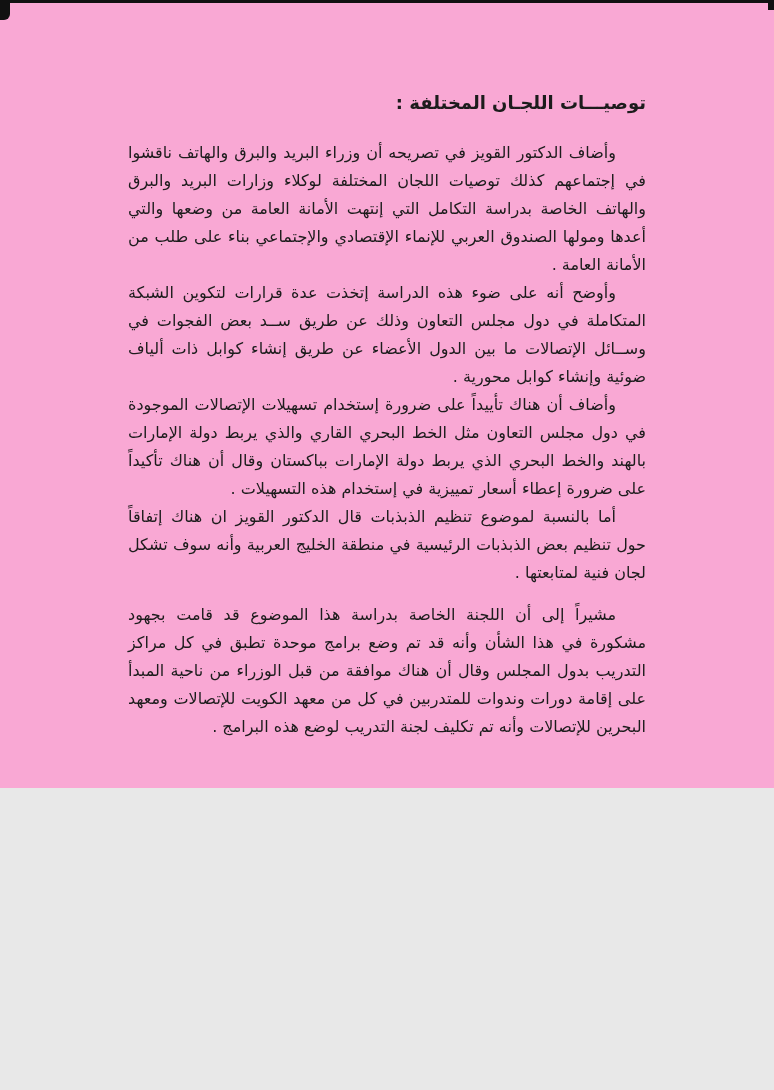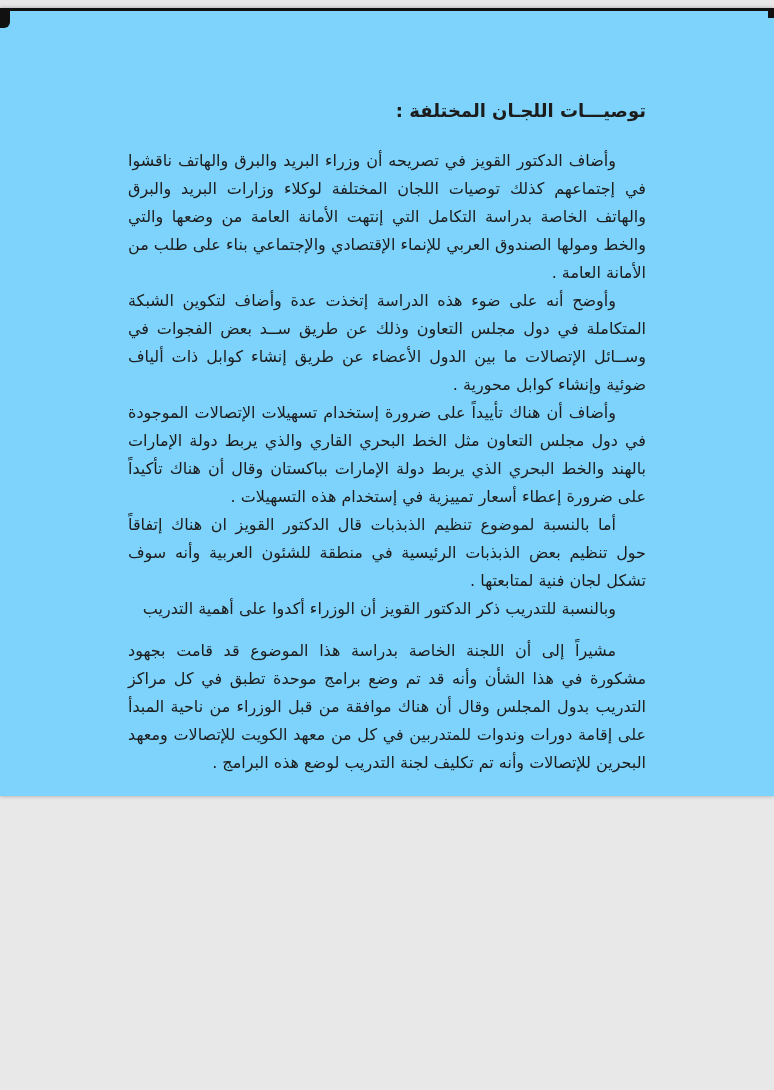--- a/index.html
+++ b/index.html
@@ -5,22 +5,22 @@
   html, body {
     margin: 0;
     padding: 0;
     background: #e8e8e8;
     font-family: "DejaVu Sans", sans-serif;
   }
   .page {
     position: relative;
     width: 774px;
     height: 788px;
-    margin: 8px auto;
-    background: #7dd3fc;
+    margin: 0 auto;
+    background: #f9a8d4;
     overflow: hidden;
     box-shadow: 0 0 4px rgba(0,0,0,0.3);
   }
   
   .scan-edge-top {
     position: absolute;
     top: 0; left: 0;
     width: 774px; height: 3px;
     background: #111;
   }
@@ -79,24 +79,23 @@
 <div class="page">
 
   <div class="scan-edge-top"></div>
   <div class="scan-corner-left"></div>
   <div class="scan-corner-right"></div>
 
   <div class="content">
     <h2 class="heading">توصيـــات اللجـان المختلفة :</h2>
 
     <div class="body-text">
-      <p>وأضاف الدكتور القويز في تصريحه أن وزراء البريد والبرق والهاتف ناقشوا في إجتماعهم كذلك توصيات اللجان المختلفة لوكلاء وزارات البريد والبرق والهاتف الخاصة بدراسة التكامل التي إنتهت الأمانة العامة من وضعها والتي والخط ومولها الصندوق العربي للإنماء الإقتصادي والإجتماعي بناء على طلب من الأمانة العامة .</p>
-      <p>وأوضح أنه على ضوء هذه الدراسة إتخذت عدة وأضاف لتكوين الشبكة المتكاملة في دول مجلس التعاون وذلك عن طريق ســد بعض الفجوات في وســائل الإتصالات ما بين الدول الأعضاء عن طريق إنشاء كوابل ذات ألياف ضوئية وإنشاء كوابل محورية .</p>
+      <p>وأضاف الدكتور القويز في تصريحه أن وزراء البريد والبرق والهاتف ناقشوا في إجتماعهم كذلك توصيات اللجان المختلفة لوكلاء وزارات البريد والبرق والهاتف الخاصة بدراسة التكامل التي إنتهت الأمانة العامة من وضعها والتي أعدها ومولها الصندوق العربي للإنماء الإقتصادي والإجتماعي بناء على طلب من الأمانة العامة .</p>
+      <p>وأوضح أنه على ضوء هذه الدراسة إتخذت عدة قرارات لتكوين الشبكة المتكاملة في دول مجلس التعاون وذلك عن طريق ســد بعض الفجوات في وســائل الإتصالات ما بين الدول الأعضاء عن طريق إنشاء كوابل ذات ألياف ضوئية وإنشاء كوابل محورية .</p>
       <p>وأضاف أن هناك تأييداً على ضرورة إستخدام تسهيلات الإتصالات الموجودة في دول مجلس التعاون مثل الخط البحري القاري والذي يربط دولة الإمارات بالهند والخط البحري الذي يربط دولة الإمارات بباكستان وقال أن هناك تأكيداً على ضرورة إعطاء أسعار تمييزية في إستخدام هذه التسهيلات .</p>
-      <p>أما بالنسبة لموضوع تنظيم الذبذبات قال الدكتور القويز ان هناك إتفاقاً حول تنظيم بعض الذبذبات الرئيسية في منطقة للشئون العربية وأنه سوف تشكل لجان فنية لمتابعتها .</p>
-      <p>وبالنسبة للتدريب ذكر الدكتور القويز أن الوزراء أكدوا على أهمية التدريب</p>
+      <p>أما بالنسبة لموضوع تنظيم الذبذبات قال الدكتور القويز ان هناك إتفاقاً حول تنظيم بعض الذبذبات الرئيسية في منطقة الخليج العربية وأنه سوف تشكل لجان فنية لمتابعتها .</p>
       <p class="gap-before">مشيراً إلى أن اللجنة الخاصة بدراسة هذا الموضوع قد قامت بجهود مشكورة في هذا الشأن وأنه قد تم وضع برامج موحدة تطبق في كل مراكز التدريب بدول المجلس وقال أن هناك موافقة من قبل الوزراء من ناحية المبدأ على إقامة دورات وندوات للمتدربين في كل من معهد الكويت للإتصالات ومعهد البحرين للإتصالات وأنه تم تكليف لجنة التدريب لوضع هذه البرامج .</p>
     </div>
   </div>
 
   <div class="page-number">٢</div>
 
 </div>
 
 </body></html>

